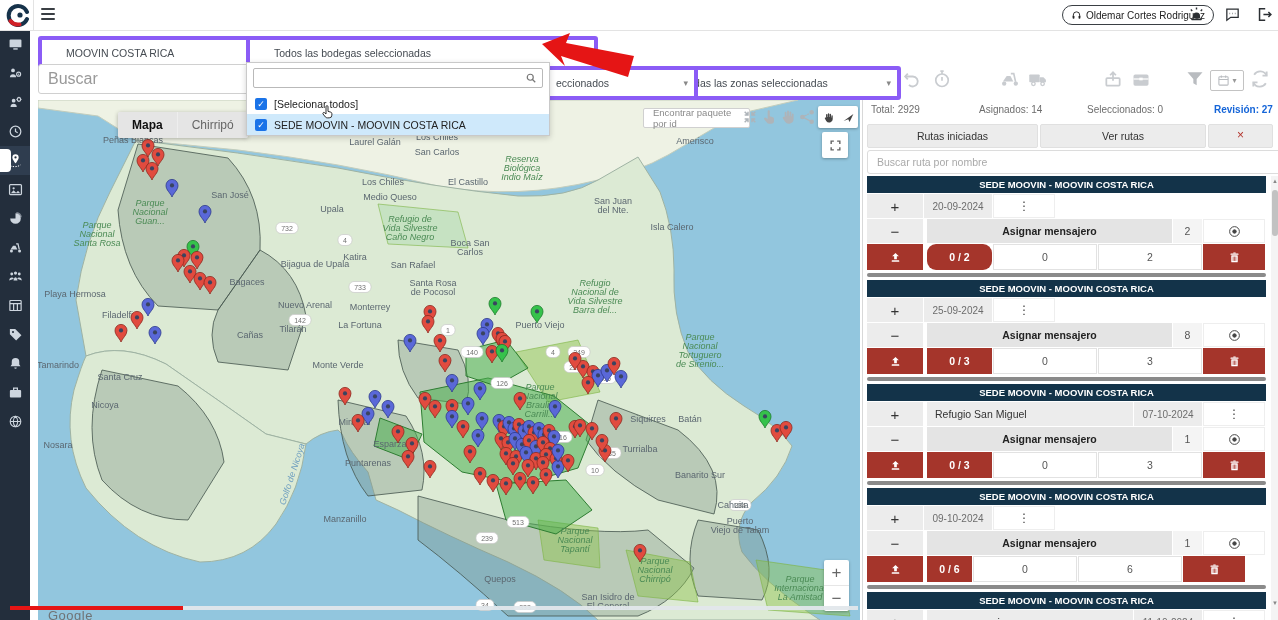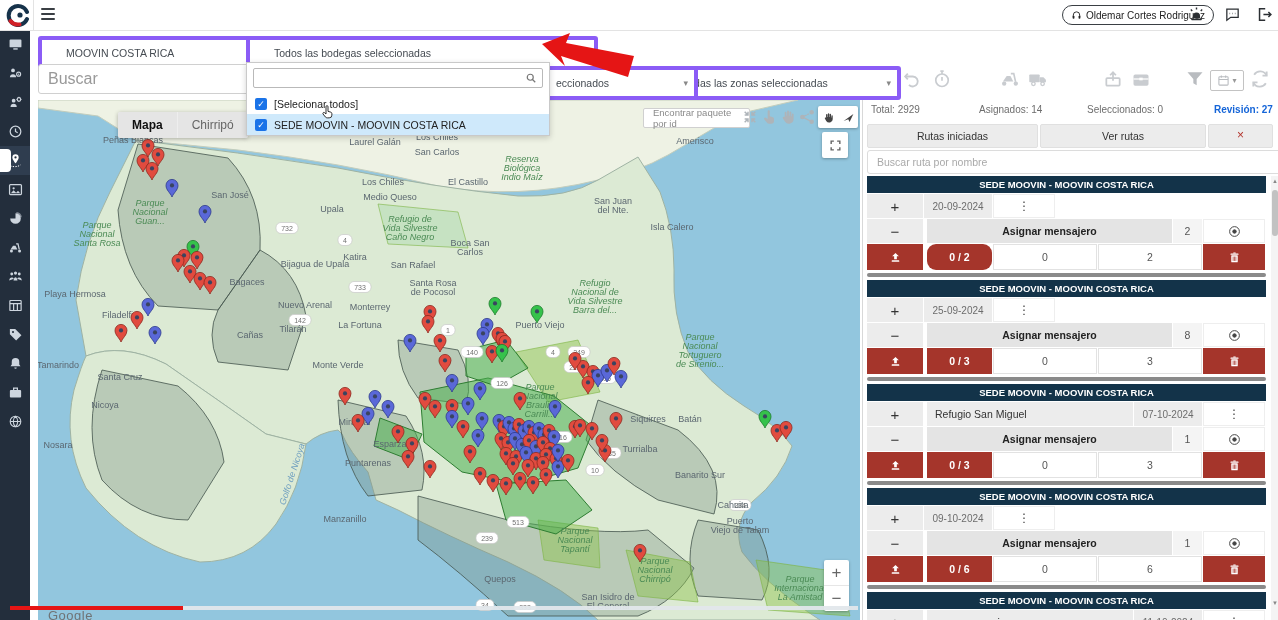--- a/index.html
+++ b/index.html
@@ -1218,21 +1218,21 @@
         </div>
         <div class="rc-row" style="height: 26px;">
           <div class="rc-cell red rc-red-btn" style="width: 56px;">
             <span class="ic">
               <svg viewBox="0 0 24 24" fill="currentColor">
                 <path d="M12 3.5l6.2 6.3h-3.7v5.2h-5V9.8H5.8z"></path>
                 <rect x="5" y="17.3" width="14" height="2.6" rx="1"></rect>
               </svg>
             </span>
           </div>
-          <div class="rc-cell red rc-ratio" style="width: 65px; margin-left: 4px;">0 / 6</div>
+          <div class="rc-cell red rc-ratio" style="width: 45px; margin-left: 4px;">0 / 6</div>
           <div class="rc-cell rc-val" style="width: 104px; margin-left: 1px;">0</div>
           <div class="rc-cell rc-val" style="width: 104px; margin-left: 1px;">6</div>
           <div class="rc-cell red rc-red-btn" style="width: 62px; margin-left: 1px;">
             <span class="ic">
               <svg viewBox="0 0 24 24" fill="currentColor">
                 <rect x="6" y="7.8" width="12" height="13" rx="1"></rect>
                 <rect x="4.5" y="4.8" width="15" height="2.2" rx="1"></rect>
                 <rect x="9.5" y="2.6" width="5" height="2.2" rx="1"></rect>
                 <path d="M9.5 10.3v8M12 10.3v8M14.5 10.3v8" stroke="#a5352b" stroke-width="1.3"></path>
               </svg>

